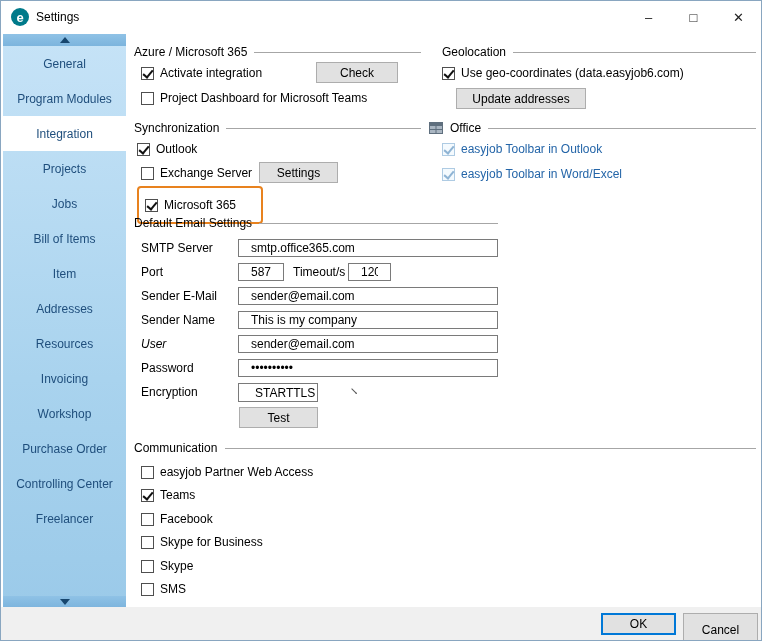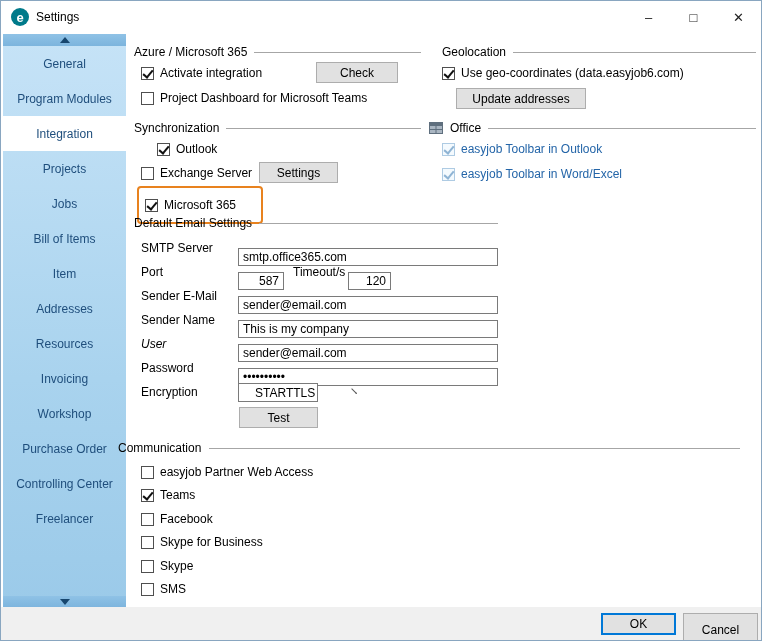--- a/index.html
+++ b/index.html
@@ -45,21 +45,21 @@
               border:solid #111; border-width:0 2px 2px 0; transform:rotate(40deg); }
   input.cbx:disabled { border-color:#aecbe3; background:#f4fafe; }
   input.cbx:disabled:checked::after { border-color:#8fb4d4; }
   .blue-label { color:#2465a8; }
 
   .btn { background:#e1e1e1; border:1px solid #adadad; font-size:12px; color:#000;
          display:flex; align-items:center; justify-content:center; cursor:default; font-family:inherit; }
   .btn.default { border:2px solid #0078d7; }
 
   .tfield { border:1px solid #7a7a7a; background:#fff; height:18px; font-size:12px; font-family:inherit;
-            padding:0 4px;margin-top:9px; }
+            padding:0 12px; }
   .tfield.num { text-align:right; }
   .flabel { height:18px; display:flex; align-items:center; }
 
   .combo { border:1px solid #7a7a7a; background:#fff; height:19px; display:flex; align-items:center; padding-left:16px; cursor:default;gap:40px; }
   .combo .chev { margin-left:auto; margin-right:5px; width:7px; height:7px; border:solid #555; border-width:0 0 1.6px 1.6px; transform:rotate(-45deg) translateY(-2px); }
 
   .highlight-box { border:2px solid #e8821e; border-radius:4px; display:flex; align-items:center; padding:0 6px; }
 
   .office-icon { width:14px; height:12px; display:inline-block; }
 
@@ -127,21 +127,21 @@
   <label class="abs cbrow" style="left:441px; top:64px;">
     <input type="checkbox" class="cbx" checked="" style="">
     <span>Use geo-coordinates (data.easyjob6.com)</span>
   </label>
   <div class="abs btn" style="left:455px; top:87px; width:130px; height:21px;">Update addresses</div>
 
   <div class="abs group-h" style="left:133px; top:120px; width:287px;">
     <span class="t">Synchronization</span>
     <span class="hline"></span>
   </div>
-  <label class="abs cbrow" style="left:156px; top:140px;align-items:center;">
+  <label class="abs cbrow" style="left:136px; top:140px;align-items:center;">
     <input type="checkbox" class="cbx" checked="" style="">
     <span>Outlook</span>
   </label>
   <label class="abs cbrow" style="left:140px; top:164px;">
     <input type="checkbox" class="cbx" style="">
     <span>Exchange Server</span>
   </label>
   <div class="abs btn" style="left:258px; top:161px; width:79px; height:21px;">Settings</div>
   <div class="abs highlight-box" style="left:136px; top:185px; width:126px; height:38px;">
     <label class="cbrow">
@@ -195,21 +195,21 @@
   <input class="abs tfield" style="left: 237px; top: 358px; width: 260px;" type="text" value="••••••••••">
 
   <div class="abs flabel" style="left:140px; top:382px;">Encryption</div>
   <div class="abs combo" style="left:237px; top:382px; width:80px;">
     <span>STARTTLS</span>
     <span class="chev"></span>
   </div>
 
   <div class="abs btn" style="left:238px; top:406px; width:79px; height:21px;">Test</div>
 
-  <div class="abs group-h" style="left:117px; top:440px; width:622px;gap:8px;">
+  <div class="abs group-h" style="left:133px; top:440px; width:622px;gap:8px;">
     <span class="t">Communication</span>
     <span class="hline"></span>
   </div>
   <label class="abs cbrow" style="left:140px; top:463px;">
     <input type="checkbox" class="cbx" style="">
     <span>easyjob Partner Web Access</span>
   </label>
   <label class="abs cbrow" style="left:140px; top:486px;">
     <input type="checkbox" class="cbx" checked="" style="">
     <span>Teams</span>

